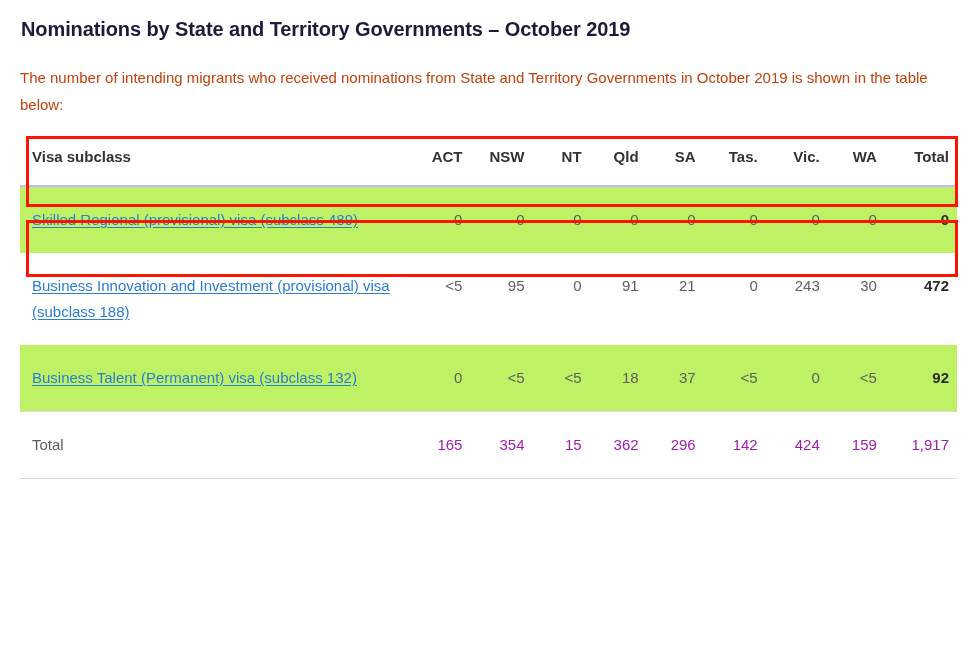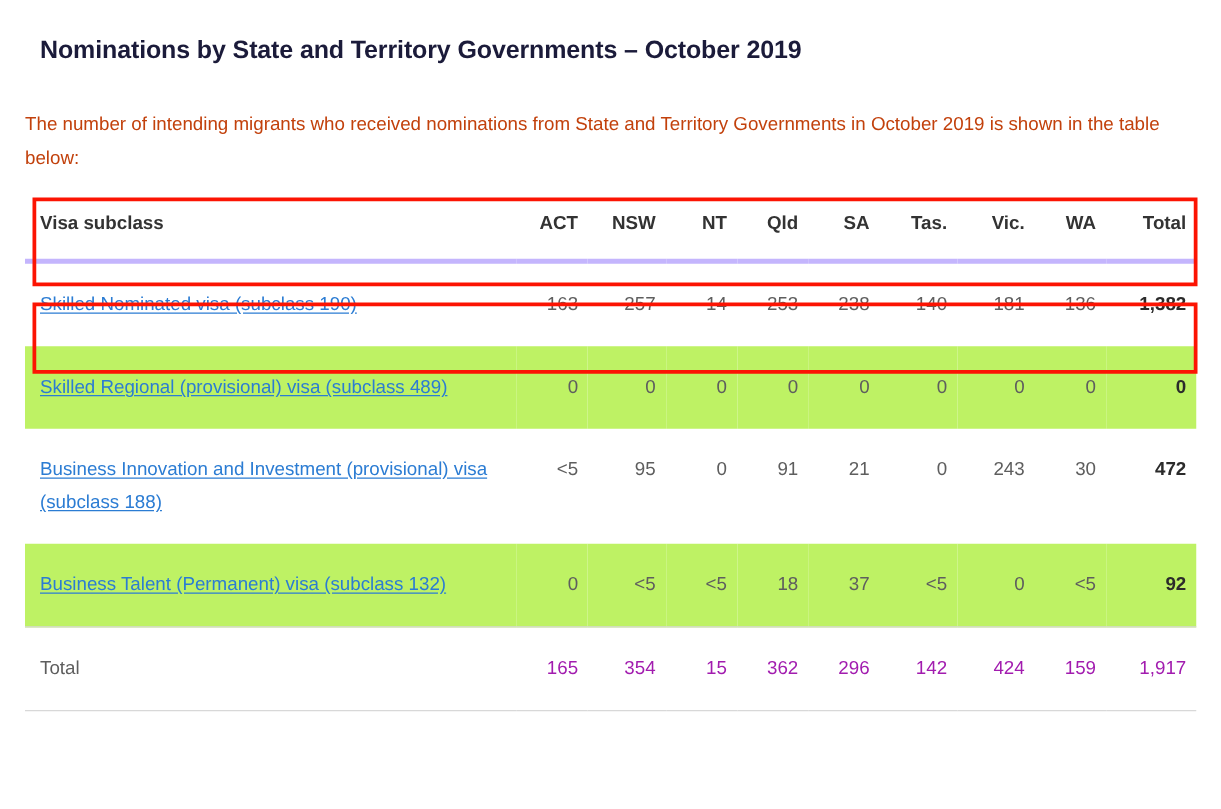--- a/index.html
+++ b/index.html
@@ -17,21 +17,21 @@
 
   .page {
     position: relative;
     width: 977px;
     height: 647px;
     box-sizing: border-box;
     padding: 0 20px;
   }
 
   .page-title {
-    margin: 12px;
+    margin: 1px;
     padding-top: 14px;
     font-size: 20px;
     font-weight: bold;
     color: #1b1b3a;
     letter-spacing: -0.1px;
     line-height: 28px;
   }
 
   .intro {
     margin: 0;
@@ -57,21 +57,21 @@
   table.nom-table col.c-label  { width: 393px; }
   table.nom-table col.c-num    { width: 57px; }
   table.nom-table col.c-num-w  { width: 62px; }
   table.nom-table col.c-total  { width: 72px; }
 
   thead th {
     font-size: 15px;
     font-weight: bold;
     color: #333333;
     padding: 0 0 20px 0;
-    border-bottom: 4px solid #c4b5fd;
+    border-bottom: 2px solid #c4b5fd;
     vertical-align: bottom;
   }
   thead th.th-label {
     text-align: left;
     padding-left: 12px;
   }
   thead th.th-num {
     text-align: right;
     padding-right: 8px;
   }
@@ -176,34 +176,20 @@
           <th class="th-num">SA</th>
           <th class="th-num">Tas.</th>
           <th class="th-num">Vic.</th>
           <th class="th-num">WA</th>
           <th class="th-num">Total</th>
         </tr>
       </thead>
 
       <tbody>
 
-        <tr>
-          <td class="td-label">
-            <a class="visa-link" href="#">Skilled Nominated visa (subclass 190)</a>
-          </td>
-          <td class="td-num">163</td>
-          <td class="td-num">257</td>
-          <td class="td-num">14</td>
-          <td class="td-num">253</td>
-          <td class="td-num">238</td>
-          <td class="td-num">140</td>
-          <td class="td-num">181</td>
-          <td class="td-num">136</td>
-          <td class="td-total">1,382</td>
-        </tr>
 
         <tr class="stripe">
           <td class="td-label">
             <a class="visa-link" href="#">Skilled Regional (provisional) visa (subclass 489)</a>
           </td>
           <td class="td-num">0</td>
           <td class="td-num">0</td>
           <td class="td-num">0</td>
           <td class="td-num">0</td>
           <td class="td-num">0</td>

